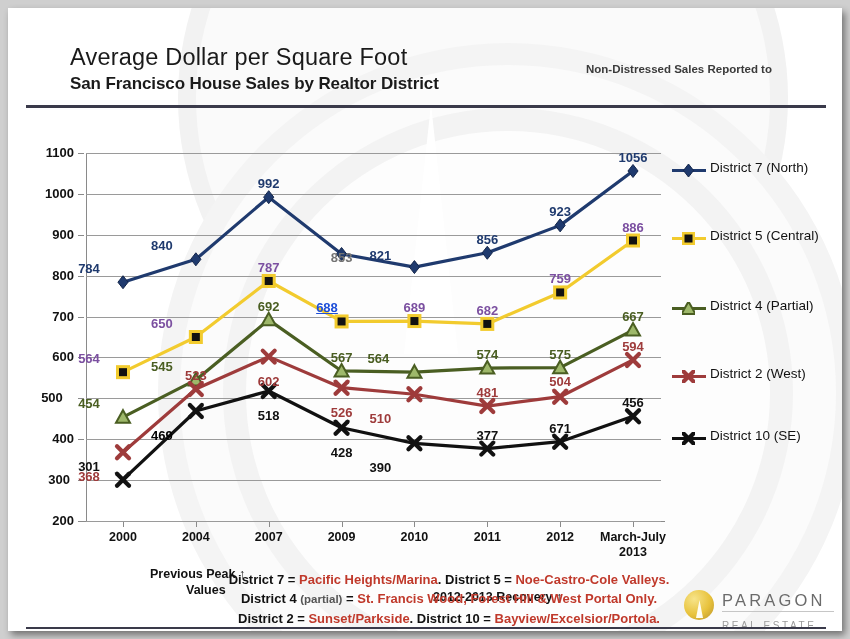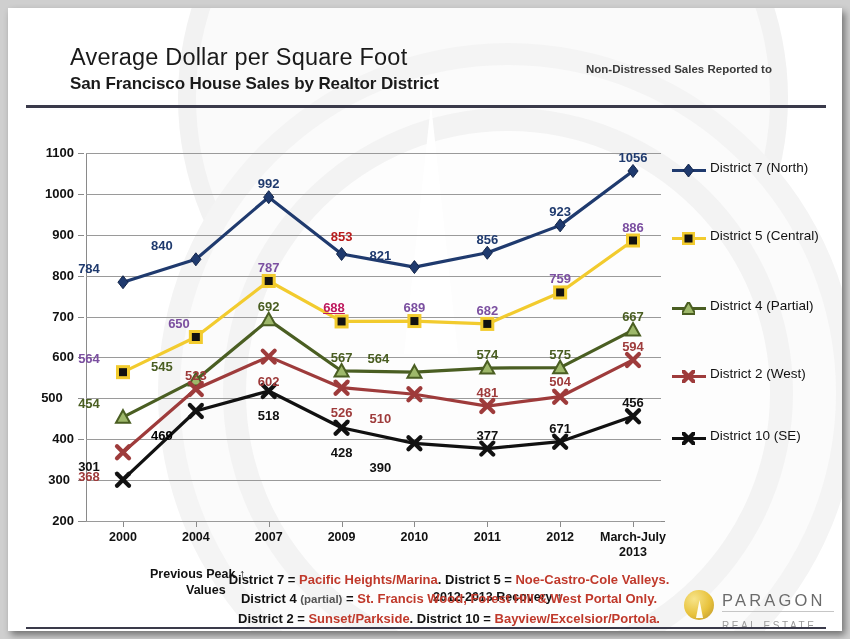--- a/index.html
+++ b/index.html
@@ -342,29 +342,29 @@
         </g>
         <g>
           <line x1="619" y1="302.32444444444445" x2="631" y2="314.32444444444445" stroke="#111111" stroke-width="4.2" stroke-linecap="round"></line>
           <line x1="619" y1="314.32444444444445" x2="631" y2="302.32444444444445" stroke="#111111" stroke-width="4.2" stroke-linecap="round"></line>
         </g>
       </svg>
     <div id="dlabel-layer">
         <div class="dlabel" style="left: 53px; top: 153.209px; color: rgb(31, 58, 110);">784</div>
         <div class="dlabel" style="left: 125.857px; top: 130.311px; color: rgb(31, 58, 110);">840</div>
         <div class="dlabel" style="left: 232.714px; top: 68.16px; color: rgb(31, 58, 110);">992</div>
-        <div class="dlabel" style="left: 305.571px; top: 121px; color: #b91c1c;">853</div>
+        <div class="dlabel" style="left: 305.571px; top: 142px; color: #737373;">853</div>
         <div class="dlabel" style="left: 344.429px; top: 140.08px; color: rgb(31, 58, 110);">821</div>
         <div class="dlabel" style="left: 451.286px; top: 123.769px; color: rgb(31, 58, 110);">856</div>
         <div class="dlabel" style="left: 524.143px; top: 96.3733px; color: rgb(31, 58, 110);">923</div>
         <div class="dlabel" style="left: 597px; top: 41.9911px; color: rgb(31, 58, 110);">1056</div>
         <div class="dlabel" style="left: 53px; top: 243.164px; color: rgb(123, 79, 160);">564</div>
-        <div class="dlabel" style="left: 125.857px; top: 208px; color: rgb(123, 79, 160); text-align: right;">650</div>
+        <div class="dlabel" style="left: 125.857px; top: 208px; color: rgb(123, 79, 160);">650</div>
         <div class="dlabel" style="left: 232.714px; top: 151.982px; color: rgb(123, 79, 160);">787</div>
-        <div class="dlabel" style="left: 298px; top: 192.462px; color: #be185d; text-decoration: underline;">688</div>
+        <div class="dlabel" style="left: 291px; top: 192.462px; color: #1d4ed8; text-decoration: underline;">688</div>
         <div class="dlabel" style="left: 378.429px; top: 192.053px; color: rgb(123, 79, 160);">689</div>
         <div class="dlabel" style="left: 451.286px; top: 194.916px; color: rgb(123, 79, 160);">682</div>
         <div class="dlabel" style="left: 524.143px; top: 163.431px; color: rgb(123, 79, 160);">759</div>
         <div class="dlabel" style="left: 597px; top: 111.502px; color: rgb(123, 79, 160);">886</div>
         <div class="dlabel" style="left: 53px; top: 288.142px; color: rgb(74, 94, 34);">454</div>
         <div class="dlabel" style="left: 125.857px; top: 250.933px; color: rgb(74, 94, 34);">545</div>
         <div class="dlabel" style="left: 232.714px; top: 190.827px; color: rgb(74, 94, 34);">692</div>
         <div class="dlabel" style="left: 305.571px; top: 241.938px; color: rgb(74, 94, 34);">567</div>
         <div class="dlabel" style="left: 342.429px; top: 243.164px; color: rgb(74, 94, 34);">564</div>
         <div class="dlabel" style="left: 451.286px; top: 239.076px; color: rgb(74, 94, 34);">574</div>

